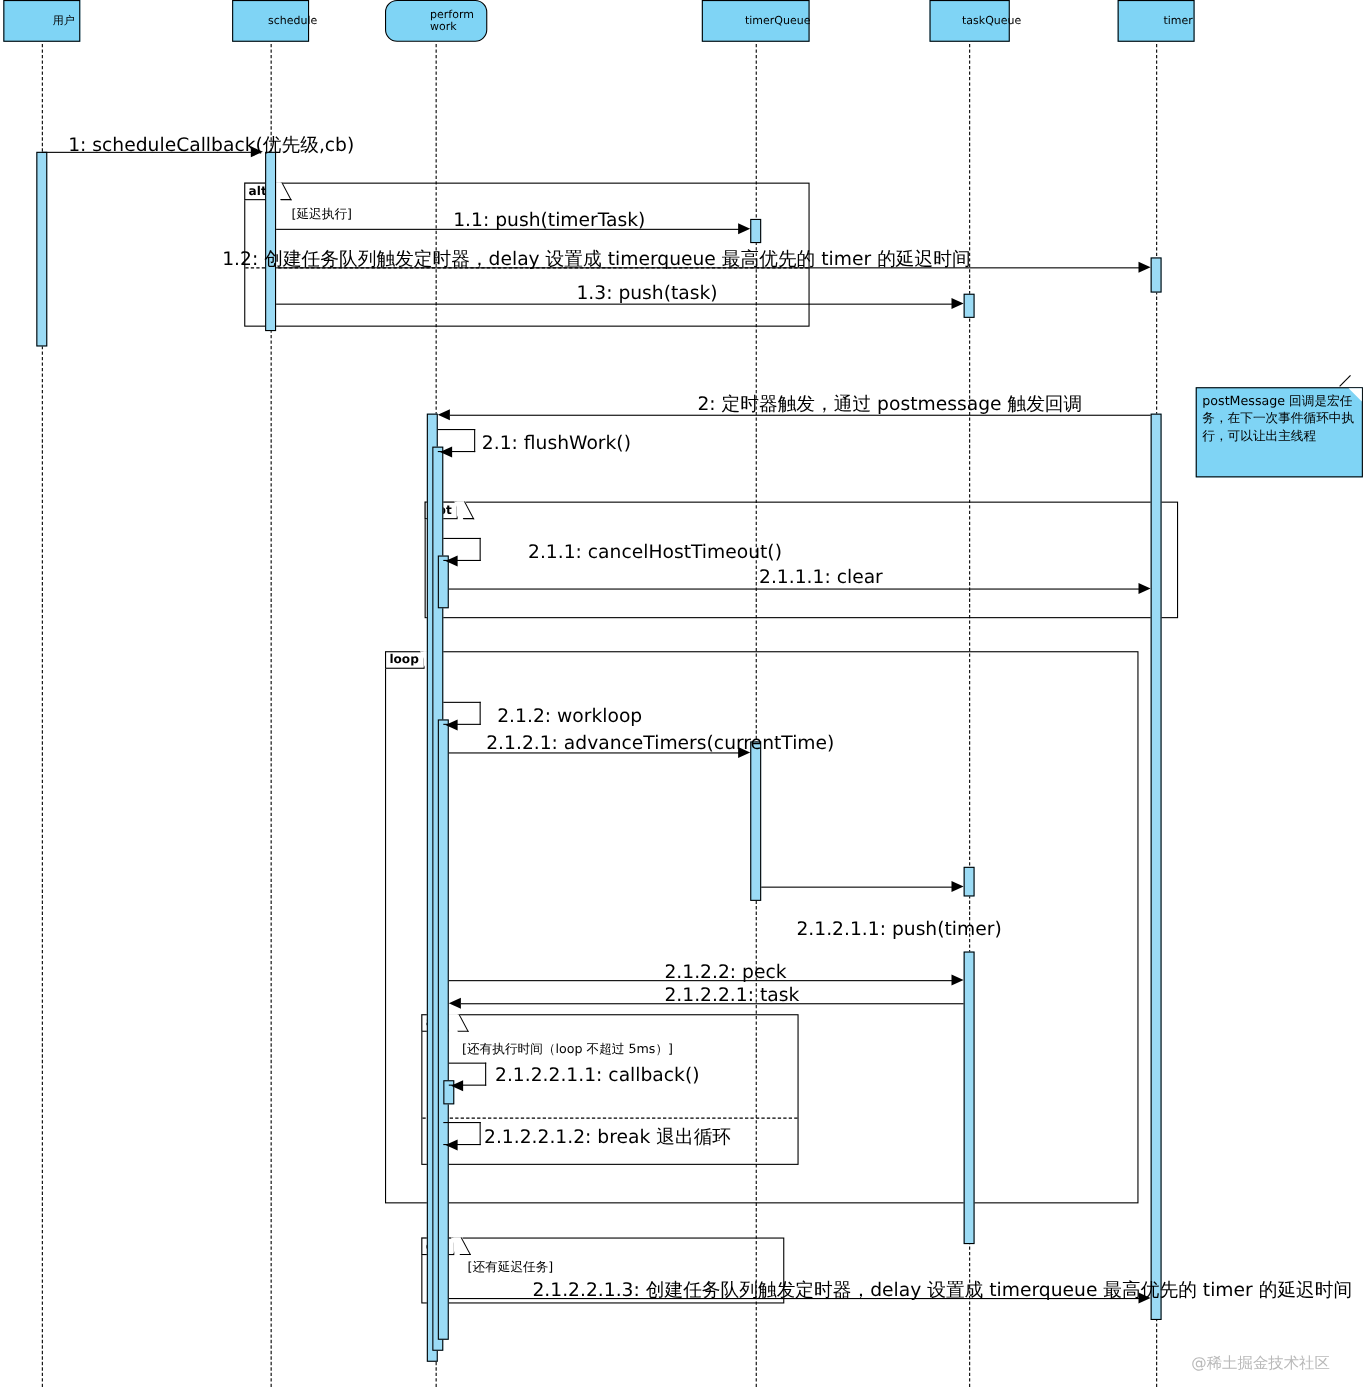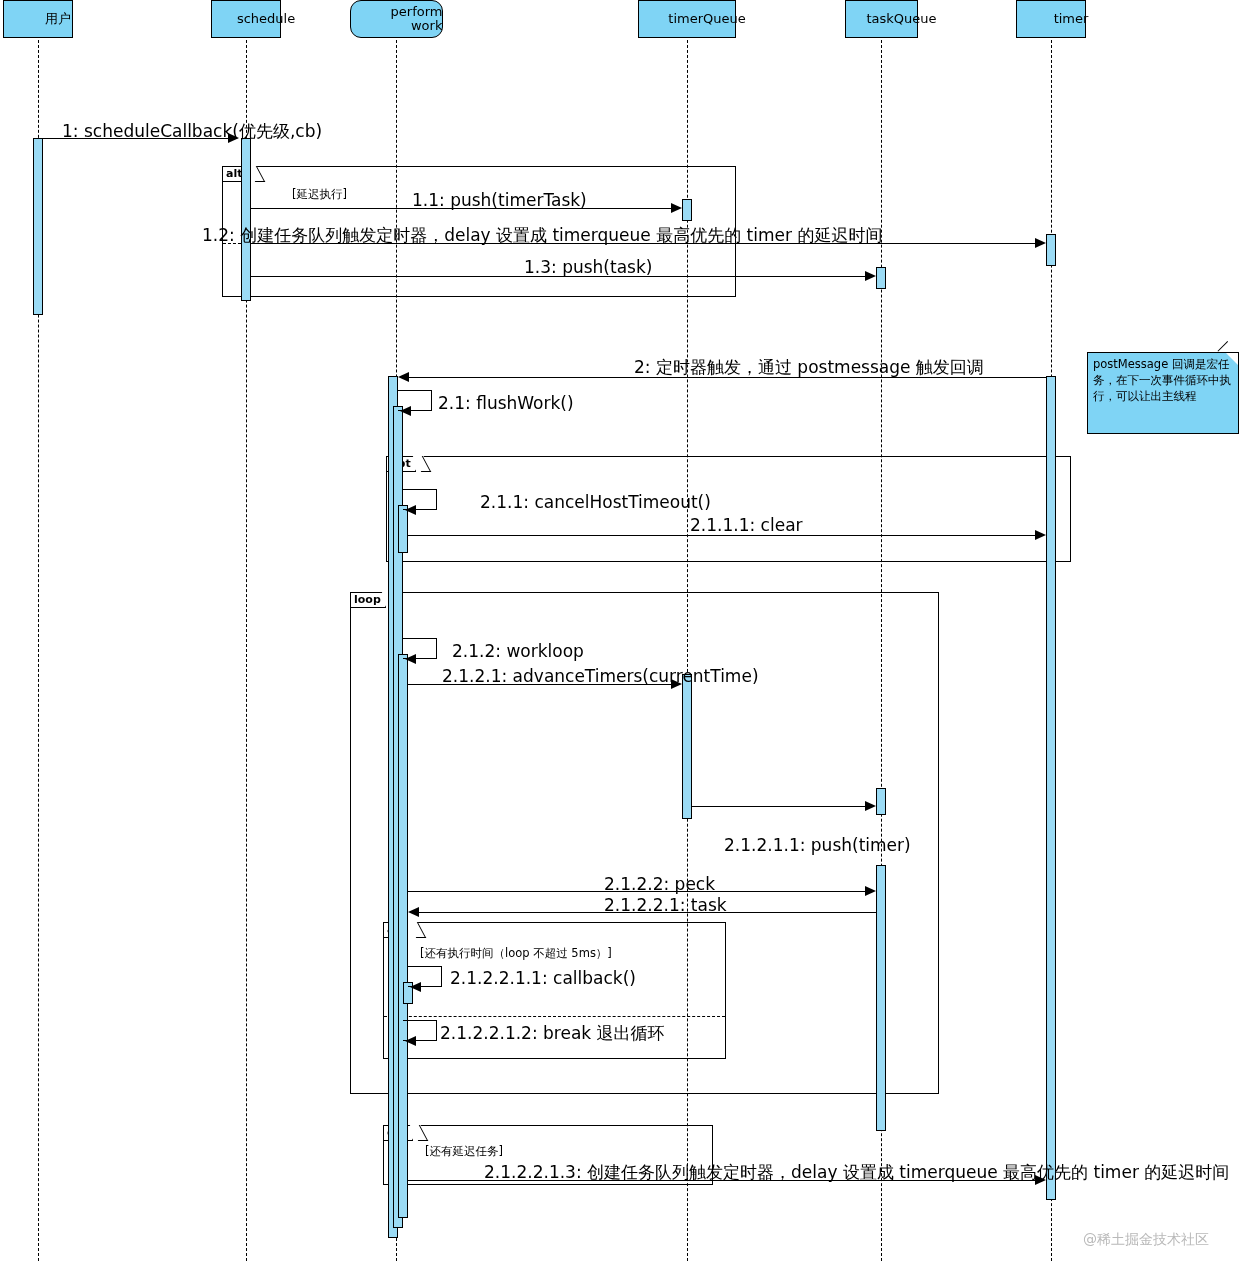--- a/index.html
+++ b/index.html
@@ -3,21 +3,21 @@
 <meta charset="utf-8">
 <style>
   html,body{margin:0;padding:0;background:#ffffff;}
   body{font-family:"DejaVu Sans","Liberation Sans",sans-serif;}
   #canvas{position:relative;width:1242px;height:1261px;background:#fff;overflow:hidden;}
 
   
   .lifeline{position:absolute;border-left:1px dashed #000;width:0;}
   .pbox{position:absolute;background:#7FD4F5;border:1px solid #000;
         display:flex;align-items:center;justify-content:center;
-        font-size:13px;color:#000;text-align:right;line-height:1.1;box-sizing:border-box;padding-left:40px;}
+        font-size:10px;color:#000;text-align:left;line-height:1.1;box-sizing:border-box;padding-left:40px;}
 
   
   .act{position:absolute;background:#9BDBF5;border:1px solid #000;box-sizing:border-box;}
 
   
   .msgline{position:absolute;height:0;border-top:1px solid #000;}
   .arrowR{position:absolute;width:0;height:0;border-top:5px solid transparent;
           border-bottom:5px solid transparent;border-left:11px solid #000;}
   .arrowL{position:absolute;width:0;height:0;border-top:5px solid transparent;
           border-bottom:5px solid transparent;border-right:11px solid #000;}
@@ -67,29 +67,29 @@
   <div class="pbox" style="left:211px;top:0;width:70px;height:38px;">schedule</div>
   <div class="pbox" style="left:350px;top:0;width:93px;height:38px;border-radius:11px;">perform work</div>
   <div class="pbox" style="left:638px;top:0;width:98px;height:38px;">timerQueue</div>
   <div class="pbox" style="left:845px;top:0;width:73px;height:38px;">taskQueue</div>
   <div class="pbox" style="left:1016px;top:0;width:70px;height:38px;">timer</div>
 
   <div class="frag" style="left:222px;top:166px;width:514px;height:131px;">
     <div class="fraglabel" style="left:-1px;top:-1px;">alt</div>
     <div class="fragclip" style="left:28px;top:-1px;"></div>
   </div>
-  <div class="guard" style="left:265px;top:187px;margin-left:27px;">[延迟执行]</div>
+  <div class="guard" style="left:265px;top:187px;">[延迟执行]</div>
   <div class="divider" style="left:223px;top:243px;width:512px;"></div>
 
   <div class="frag" style="left:386px;top:456px;width:685px;height:106px;">
     <div class="fraglabel" style="left:-1px;top:-1px;">opt</div>
     <div class="fragclip" style="left:30px;top:-1px;"></div>
   </div>
 
-  <div class="frag" style="left:350px;top:592px;width:589px;height:502px;">
+  <div class="frag" style="left:350px;top:592px;width:685px;height:502px;">
     <div class="fraglabel" style="left:-1px;top:-1px;">loop</div>
     <div class="fragclip" style="left:35px;top:-1px;"></div>
   </div>
 
   <div class="frag" style="left:383px;top:922px;width:343px;height:137px;">
     <div class="fraglabel" style="left:-1px;top:-1px;">alt</div>
     <div class="fragclip" style="left:28px;top:-1px;"></div>
   </div>
   <div class="guard" style="left:420px;top:946px;">[还有执行时间（loop 不超过 5ms）]</div>
   <div class="divider" style="left:384px;top:1016px;width:341px;"></div>

